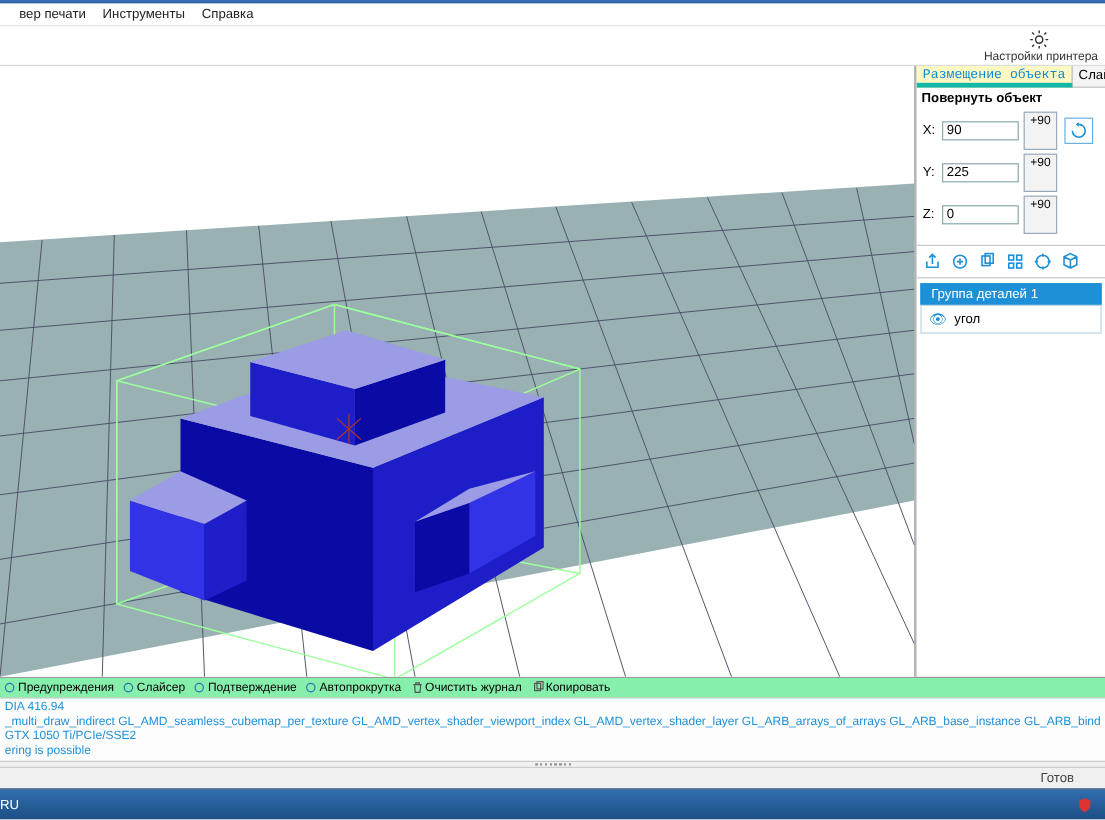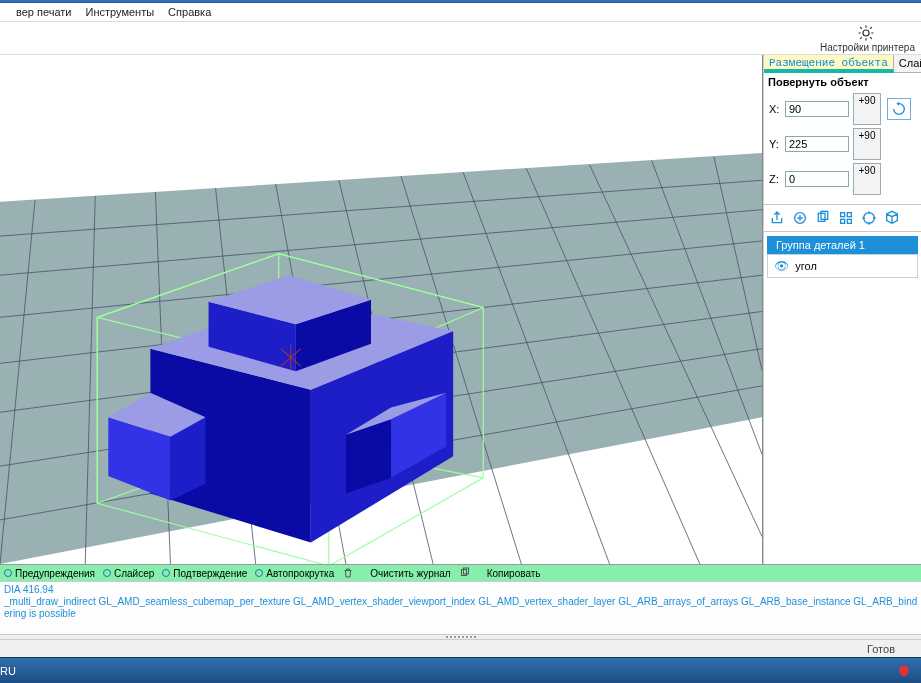--- a/index.html
+++ b/index.html
@@ -70,21 +70,21 @@
   .eye { color:#1e90d8; font-size:12px; }
 
   .logpanel {
     height: 70px; border-top:1px solid #999; background:#fdfdfd;
     display:flex; flex-direction:column; font-size:10px;
   }
   .logtabs { display:flex; align-items:center; gap:8px; padding:2px 4px; background:#86efac;
     border-bottom:1px solid #ccc; }
   .logtabs .lt { display:flex; align-items:center; gap:3px; cursor:default; }
   .dot { width:8px; height:8px; border-radius:50%; border:1.5px solid #2a72b5; }
-  .logtabs .btn { display:flex; align-items:center; gap:16px; font-size:10px; }
+  .logtabs .btn { display:flex; align-items:center; gap:0; font-size:10px; }
   .logtext {
     flex:1; overflow:hidden; color:#1e90d8; font-family: "Courier New", monospace;
     font-size:10px; padding:2px 4px; line-height:12px; white-space:nowrap;
   }
   .logtext div { overflow:hidden; text-overflow:clip; }
 
   .statusbar {
     height:18px; background:#f0f0f0; border-top:1px solid #ccc;
     display:flex; justify-content:flex-end; align-items:center;
     font-size:11px; color:#444; padding-right:26px;
@@ -292,20 +292,21 @@
       <svg width="12" height="12" viewBox="0 0 24 24">
           <rect x="5" y="5" width="10" height="12" fill="none" stroke="#555" stroke-width="2"></rect>
           <rect x="9" y="2" width="10" height="12" fill="none" stroke="#555" stroke-width="2"></rect>
         </svg>
       <span>Копировать</span>
     </div>
   </div>
   <div class="logtext">
     <div>DIA 416.94</div>
     <div>_multi_draw_indirect GL_AMD_seamless_cubemap_per_texture GL_AMD_vertex_shader_viewport_index GL_AMD_vertex_shader_layer GL_ARB_arrays_of_arrays GL_ARB_base_instance GL_ARB_bindless_texture GL_AR</div>
+    <div>GTX 1050 Ti/PCIe/SSE2</div>
     <div>ering is possible</div>
   </div>
 </div>
 
 <div class="bottom-separator">
     <div class="grip"></div>
   </div>
 
 <div class="statusbar">
   <span>Готов</span>

